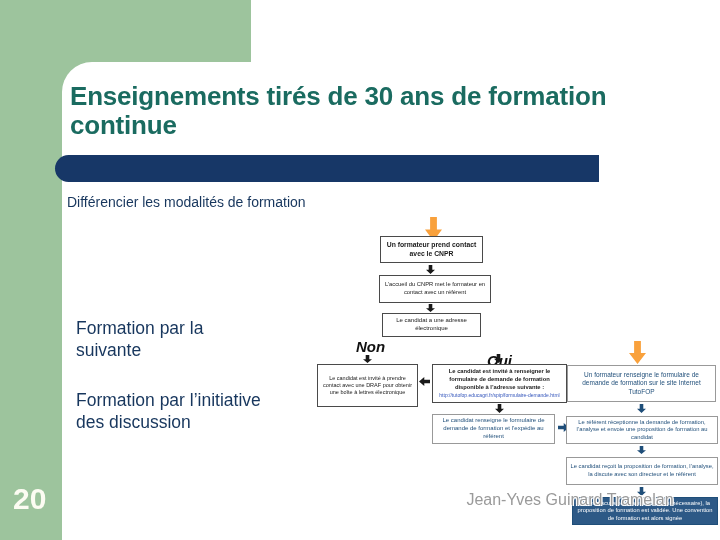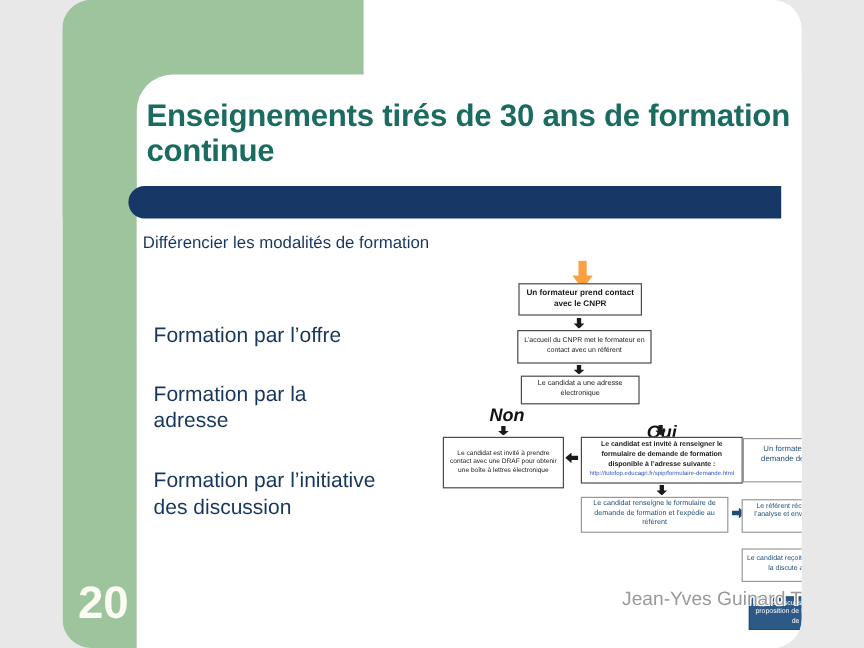--- a/index.html
+++ b/index.html
@@ -1,40 +1,39 @@
 <!DOCTYPE html>
 <html><head>
 <meta charset="utf-8">
 <style>
   html,body { margin:0; padding:0; background:#e8e8e8; }
   .slide {
-    position:relative; width:616px; height:540px; margin:0 auto;
+    position:relative; width:720px; height:540px; margin:0 auto;
     background:#ffffff; overflow:hidden;
     font-family:"Liberation Sans", sans-serif;
-    border-radius:24px;
   }
   
   .green-top  { position:absolute; left:0; top:0; width:251px; height:181px; background:#9DC49D; z-index:1; }
   .green-left { position:absolute; left:0; top:0; width:62px; height:540px; background:#9DC49D; z-index:1; }
   .content-panel {
     position:absolute; left:62px; top:62px; width:658px; height:478px;
     background:#ffffff; border-top-left-radius:30px; z-index:2;
   }
   .abs { position:absolute; z-index:3; }
   .slide-title {
     left:70px; top:82px; width:624px;
     font-size:26px; font-weight:bold; color:#1A6B60; line-height:1.13; letter-spacing:-0.2px;
   }
   .title-bar {
     left:55px; top:155px; width:544px; height:27px;
     background:#173767; border-radius:14px 0 0 14px;
   }
   .subtitle { left:67px; top:194px; font-size:14px; color:#17365D; }
   .bullet { font-size:17.5px; color:#17365D; line-height:1.28; }
-  .page-number { left:13px; top:482px; font-size:38px; font-weight:bold; color:#FCFCF2; z-index:3; }
+  .page-number { left:13px; top:482px; font-size:30px; font-weight:bold; color:#FCFCF2; z-index:3; }
   .footer {
     left:420px; top:490px; width:300px; text-align:center;
     font-size:16px; color:#9A9A9A; line-height:19px; z-index:5;
     text-shadow:1px 1px 0 #fff, -1px -1px 0 #fff, 1px -1px 0 #fff, -1px 1px 0 #fff;
   }
   
   .fbox {
     position:absolute; z-index:3; box-sizing:border-box;
     background:#fff; border:1px solid #4a4a4a;
     display:flex; align-items:center; justify-content:center;
@@ -59,22 +58,21 @@
 <div class="slide">
 
   <div class="green-top"></div>
   <div class="green-left"></div>
   <div class="content-panel"></div>
 
   <div class="abs slide-title">Enseignements tirés de 30 ans de formation continue</div>
   <div class="abs title-bar"></div>
 
   <div class="abs subtitle">Différencier les modalités de formation</div>
-  <div class="abs bullet" style="left:76px; top:268px; width:220px;">Formation par l’offre</div>
-  <div class="abs bullet" style="left:76px; top:317px; width:172px;">Formation par la adresse</div>
+  <div class="abs bullet" style="left:76px; top:317px; width:172px;">Formation par la suivante</div>
   <div class="abs bullet" style="left:76px; top:389px; width:200px;">Formation par l’initiative des discussion</div>
 
   <div class="arr arr-down c-orange" style="left:425px; top:217px; width:17px; height:24px;"></div>
   <div class="fbox" style="left:380px; top:236px; width:103px; height:27px; font-size:6.8px; font-weight:600;">Un formateur prend contact avec le CNPR</div>
   <div class="arr arr-down c-black" style="left:426px; top:265px; width:9px; height:9px;"></div>
   <div class="fbox" style="left:379px; top:275px; width:112px; height:28px; font-size:5.8px;">L’accueil du CNPR met le formateur en contact avec un référent</div>
   <div class="arr arr-down c-black" style="left:426px; top:304px; width:9px; height:8px;"></div>
   <div class="fbox" style="left:382px; top:313px; width:99px; height:24px; font-size:6px;">Le candidat a une adresse électronique</div>
 
   <div class="flabel" style="left:356px; top:338px;">Non</div>

